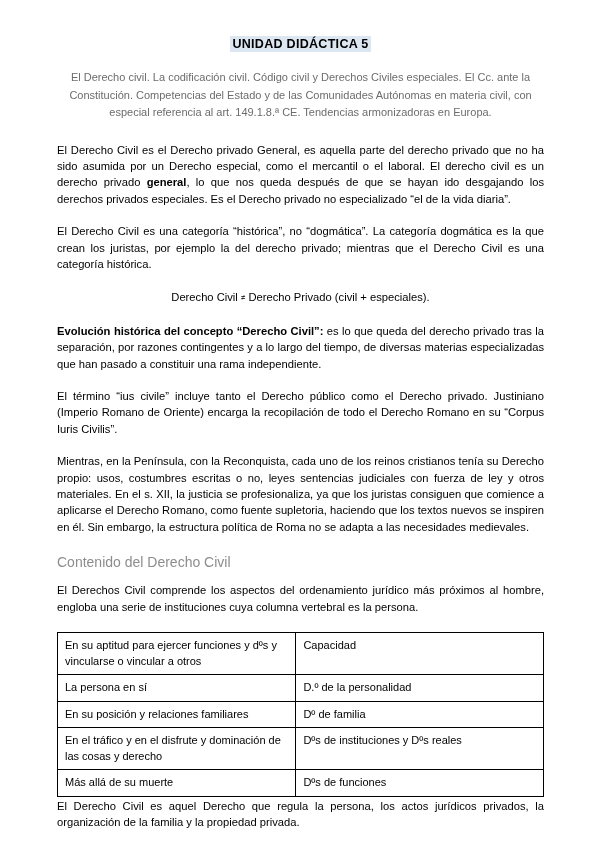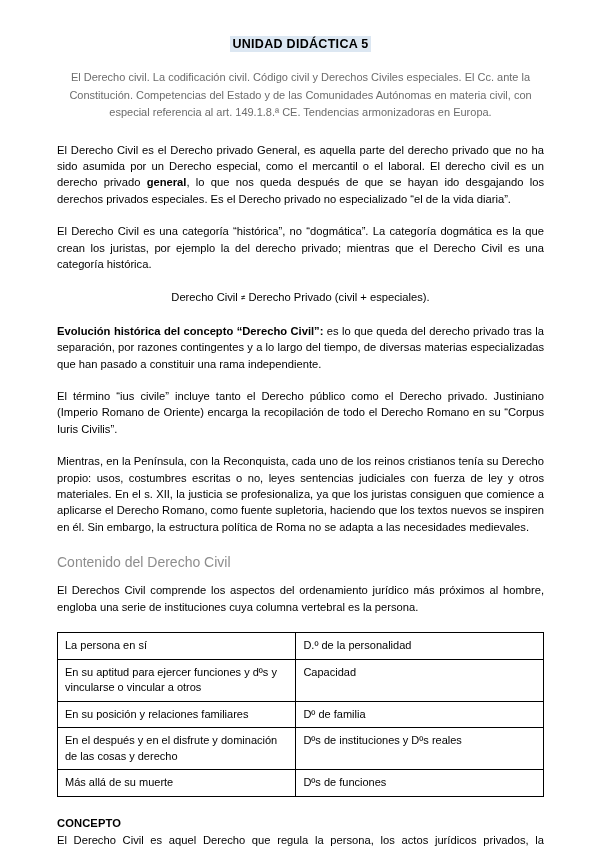--- a/index.html
+++ b/index.html
@@ -130,38 +130,37 @@
 
   <p class="body">Mientras, en la Península, con la Reconquista, cada uno de los reinos cristianos tenía su Derecho propio: usos, costumbres escritas o no, leyes sentencias judiciales con fuerza de ley y otros materiales. En el s. XII, la justicia se profesionaliza, ya que los juristas consiguen que comience a aplicarse el Derecho Romano, como fuente supletoria, haciendo que los textos nuevos se inspiren en él. Sin embargo, la estructura política de Roma no se adapta a las necesidades medievales.</p>
 
   <h2 class="section">Contenido del Derecho Civil</h2>
 
   <p class="body" style="margin-top:12px">El Derechos Civil comprende los aspectos del ordenamiento jurídico más próximos al hombre, engloba una serie de instituciones cuya columna vertebral es la persona.</p>
 
   <table class="content-table">
     <tbody>
       <tr>
+        <td class="col-a">En su aptitud para ejercer funciones y dºs y vincularse o vincular a otros</td>
+        <td class="col-b">Capacidad</td>
+      </tr>
+      <tr>
         <td class="col-a">La persona en sí</td>
         <td class="col-b">D.º de la personalidad</td>
-      </tr>
-      <tr>
-        <td class="col-a">En su aptitud para ejercer funciones y dºs y vincularse o vincular a otros</td>
-        <td class="col-b">Capacidad</td>
       </tr>
       <tr>
         <td class="col-a">En su posición y relaciones familiares</td>
         <td class="col-b">Dº de familia</td>
       </tr>
       <tr>
-        <td class="col-a">En el después y en el disfrute y dominación de las cosas y derecho</td>
+        <td class="col-a">En el tráfico y en el disfrute y dominación de las cosas y derecho</td>
         <td class="col-b">Dºs de instituciones y Dºs reales</td>
       </tr>
       <tr>
         <td class="col-a">Más allá de su muerte</td>
         <td class="col-b">Dºs de funciones</td>
       </tr>
     </tbody>
   </table>
 
-  <div class="concepto-head">CONCEPTO</div>
   <p class="concepto-body">El Derecho Civil es aquel Derecho que regula la persona, los actos jurídicos privados, la organización de la familia y la propiedad privada.</p>
 
 </div>
 
 </body></html>

